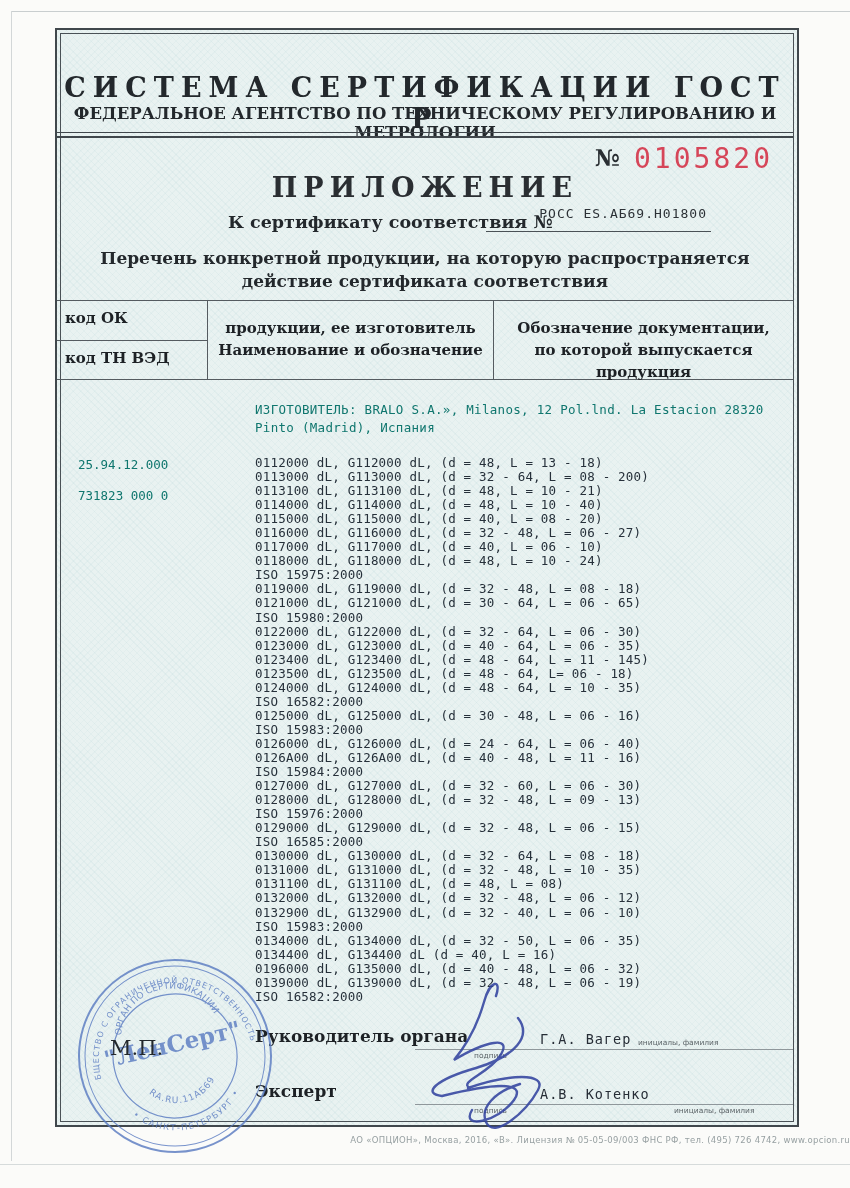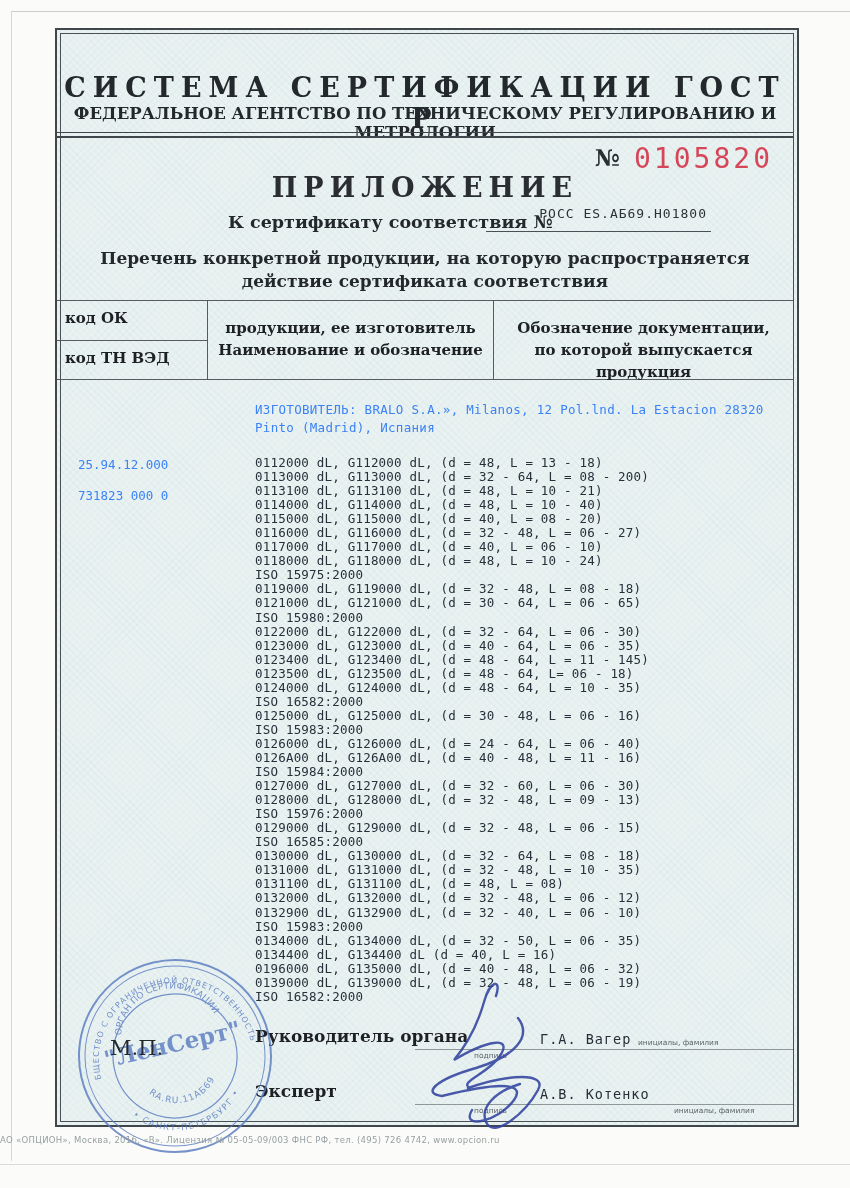--- a/index.html
+++ b/index.html
@@ -60,21 +60,21 @@
 
   .thead{position:absolute;left:57px;top:300px;width:736px;height:78px;border-top:1px solid #555b60;border-bottom:1px solid #555b60;}
   .thead .v1{position:absolute;left:150px;top:0;width:1px;height:78px;background:#555b60;}
   .thead .v2{position:absolute;left:436px;top:0;width:1px;height:78px;background:#555b60;}
   .thead .h1{position:absolute;left:0;top:39px;width:150px;height:1px;background:#555b60;}
   .cell-ok{position:absolute;left:8px;top:8px;font-size:15px;font-weight:bold;}
   .cell-tnved{position:absolute;left:8px;top:48px;font-size:15px;font-weight:bold;}
   .cell-mid{position:absolute;left:151px;top:16px;width:285px;text-align:center;font-size:15px;font-weight:bold;line-height:22px;}
   .cell-right{position:absolute;left:437px;top:16px;width:299px;text-align:center;font-size:15px;font-weight:bold;line-height:22px;}
 
-  .mono{font-family:"DejaVu Sans Mono", monospace;font-size:12.5px;color:#3b82f6;}
+  .mono{font-family:"DejaVu Sans Mono", monospace;font-size:12.5px;color:#0f766e;}
   .mfr1{position:absolute;left:255px;top:402px;letter-spacing:0.3px;}
   .mfr2{position:absolute;left:255px;top:420px;letter-spacing:0.3px;text-align:center;}
   .code-ok{position:absolute;left:78px;top:457px;}
   .code-tnved{position:absolute;left:78px;top:488px;}
   .product-lines{position:absolute;left:255px;top:456px;width:470px;}
   .pline{font-family:"DejaVu Sans Mono", monospace;font-size:12.5px;line-height:14.05px;color:#26303a;white-space:pre;letter-spacing:0.2px;}
 
   .sig-label1{position:absolute;left:255px;top:1026px;font-size:17px;font-weight:bold;}
   .sig-label2{position:absolute;left:255px;top:1081px;font-size:17px;font-weight:bold;}
   .sig-rule1{position:absolute;left:415px;top:1049px;width:378px;height:1px;background:#8f979b;}
@@ -86,21 +86,21 @@
   .cap-i1{left:612px;top:1038px;}
   .cap-p2{left:448px;top:1106px;}
   .cap-i2{left:648px;top:1106px;}
 
   .stamp{position:absolute;left:58px;top:948px;width:234px;height:216px;opacity:0.82;}
   .mp{position:absolute;left:110px;top:1036px;font-size:21px;color:#23282c;z-index:5;}
 
   .hand-sig{position:absolute;left:398px;top:972px;width:250px;height:170px;z-index:6;}
 
   .footer{
-    position:absolute;left:0;top:1135px;width:850px;text-align:left;
+    position:absolute;left:0;top:1135px;width:850px;text-align:right;
     font-family:"DejaVu Sans", sans-serif;font-size:8.5px;color:#97a0a2;letter-spacing:0.3px;
   }
 </style>
 </head>
 <body>
 
 <div class="paper-edge-top"></div>
 <div class="paper-edge-left"></div>
 <div class="paper-edge-bottom"></div>
 

